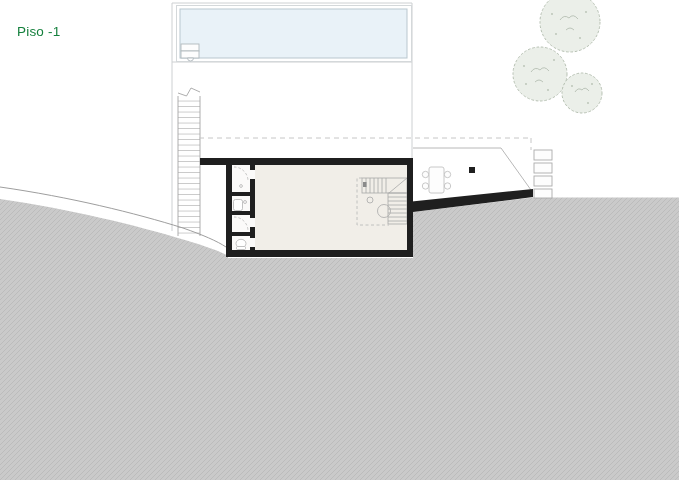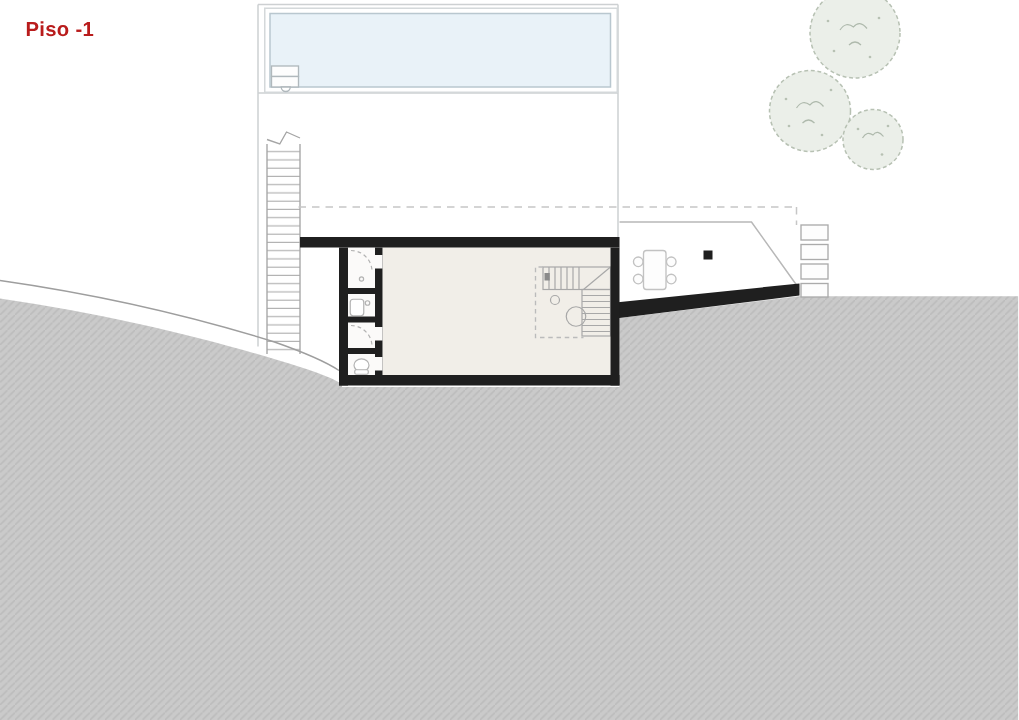--- a/index.html
+++ b/index.html
@@ -1,22 +1,22 @@
 <!DOCTYPE html>
 <html><head>
 <meta charset="utf-8">
 <style>
   html,body{margin:0;padding:0;background:#ffffff;}
   .sheet{
     position:relative;width:679px;height:480px;overflow:hidden;
     background:#ffffff;font-family:"Liberation Sans",sans-serif;
   }
   .plan-title{
-    position:absolute;left:17px;top:12px;
-    font-size:13.5px;font-weight:700;color:#b91c1c;letter-spacing:.2px;
+    position:absolute;left:17px;top:24px;
+    font-size:13.5px;font-weight:400;color:#15803d;letter-spacing:.2px;
   }
   svg{position:absolute;left:0;top:0;}
 </style>
 </head>
 <body>
 
 <div class="sheet">
 
   <svg width="679" height="480" viewBox="0 0 679 480">
     <defs>

